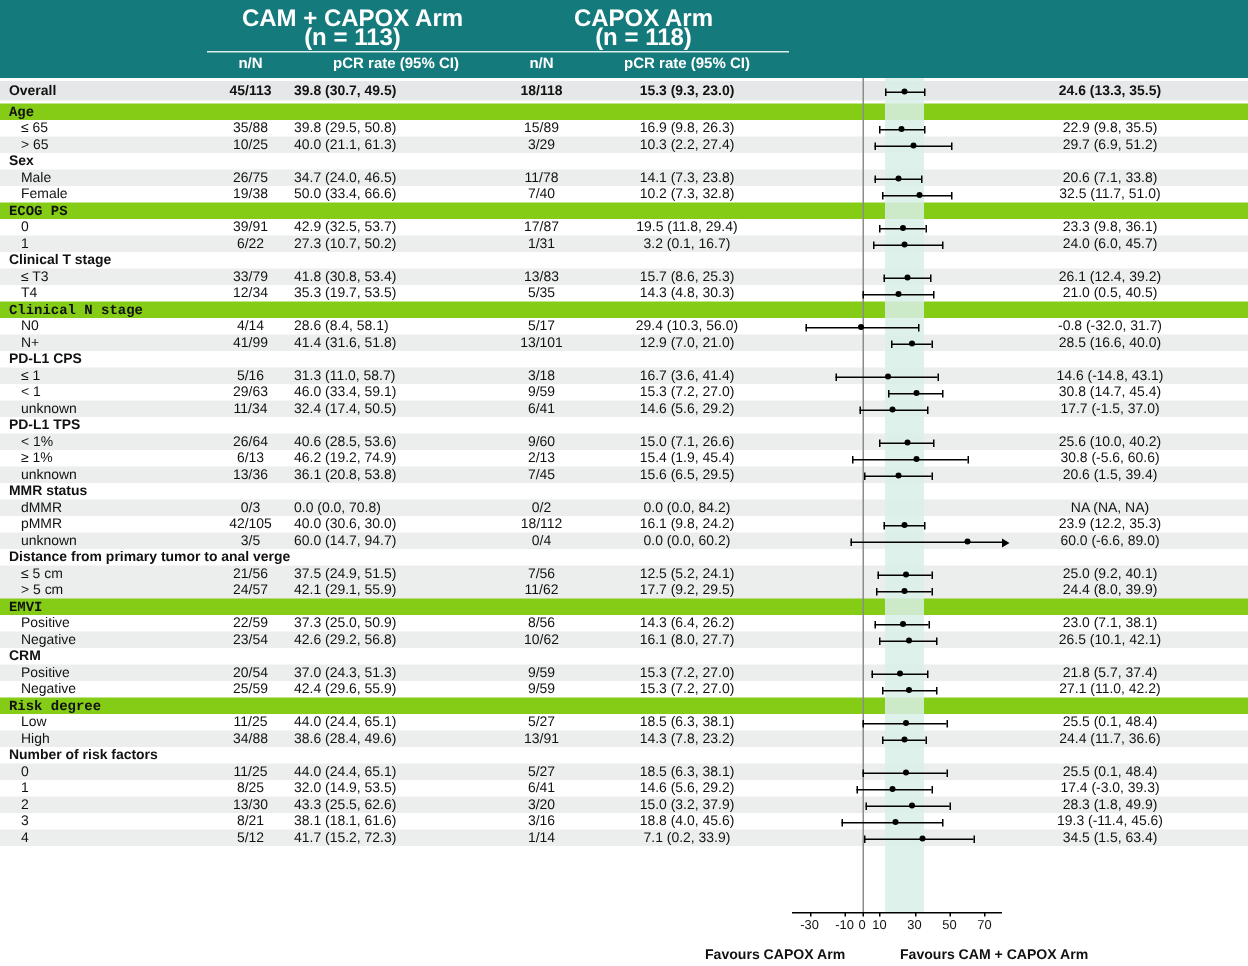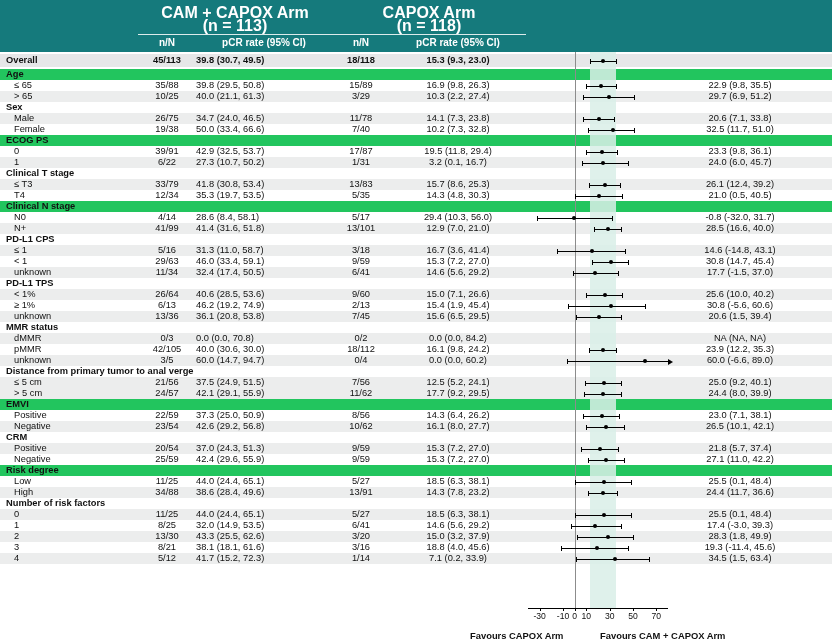--- a/index.html
+++ b/index.html
@@ -10,21 +10,21 @@
   .hdr{position:absolute;left:0;top:0;width:832px;height:52px;background:#157a7c;color:#fff;}
   .hdr .cell{position:absolute;text-align:center;font-weight:bold;font-size:16px;line-height:13px;}
   .hdr .sub{position:absolute;text-align:center;font-weight:bold;font-size:10px;line-height:12px;color:#fff;}
   .hdr-rule{position:absolute;background:#ffffff;height:1px;opacity:.85;}
 
   
   .row{position:absolute;left:0;width:832px;height:11px;font-size:9.3px;line-height:11px;}
   .row.band{background:#eceded;}
   .row.overall{background:#e6e7e8;font-weight:bold;height:13px;line-height:13px;}
   .grp{position:absolute;left:0;width:832px;font-size:9.3px;line-height:11px;font-weight:bold;height:11px;}
-  .grp.band{background:#22c55e;}
+  .grp.band{background:#84cc16;font-family:Liberation Mono, monospace;}
 
   .c-label{position:absolute;left:6px;width:140px;text-align:left;white-space:nowrap;}
   .c-label.ind{left:14px;font-weight:normal;}
   .c-nn1{position:absolute;left:138px;width:58px;text-align:center;white-space:nowrap;}
   .c-pcr1{position:absolute;left:196px;width:136px;white-space:nowrap;}
   .c-nn2{position:absolute;left:332px;width:58px;text-align:center;white-space:nowrap;}
   .c-pcr2{position:absolute;left:390px;width:136px;text-align:center;white-space:nowrap;}
   .c-diff{position:absolute;left:650px;width:180px;text-align:center;white-space:nowrap;}
 
   
@@ -63,20 +63,21 @@
     <div class="sub" style="left:390px;top:37px;width:136px;">pCR rate (95% CI)</div>
   </div>
 
   <div id="rows">
       <div class="row overall" style="top: 54px; height: 13px; line-height: 13px;">
         <div class="c-label">Overall</div>
         <div class="c-nn1">45/113</div>
         <div class="c-pcr1">39.8 (30.7, 49.5)</div>
         <div class="c-nn2">18/118</div>
         <div class="c-pcr2">15.3 (9.3, 23.0)</div>
+        <div class="c-diff">24.6 (13.3, 35.5)</div>
       </div>
       <div class="grp band" style="top: 69px; height: 11px; line-height: 11px;">
         <div class="c-label">Age</div>
       </div>
       <div class="row" style="top: 80px; height: 11px; line-height: 11px;">
         <div class="c-label ind">≤ 65</div>
         <div class="c-nn1">35/88</div>
         <div class="c-pcr1">39.8 (29.5, 50.8)</div>
         <div class="c-nn2">15/89</div>
         <div class="c-pcr2">16.9 (9.8, 26.3)</div>

